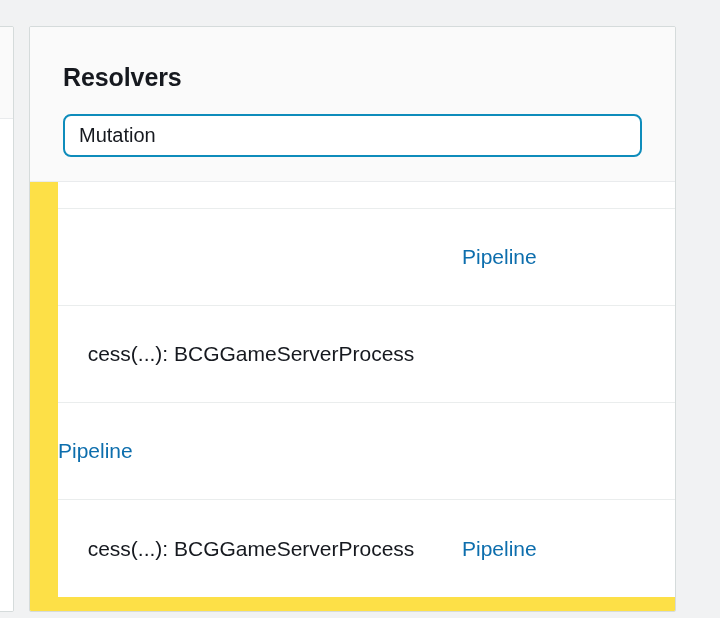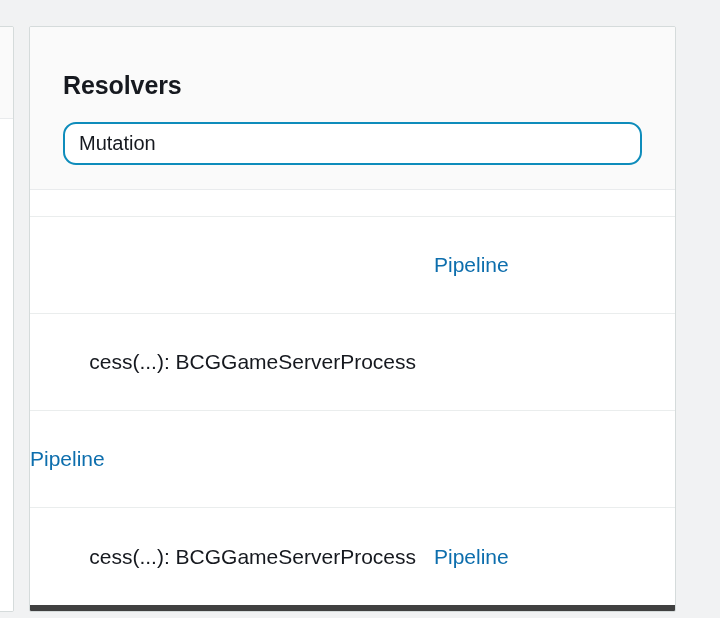--- a/index.html
+++ b/index.html
@@ -64,51 +64,52 @@
 
   .card-header {
     background: #fafafa;
     border-bottom: 1px solid #e9ebed;
     padding: 28px 33px 24px 33px;
     box-sizing: border-box;
     flex: 0 0 auto;
   }
 
   .card-title {
-    margin: 16px 0 22px 0;
+    margin: 8px 0 22px 0;
     font-size: 25px;
     line-height: 29px;
     font-weight: bold;
     color: #16191f;
     letter-spacing: -0.1px;
   }
 
   .search-field {
     display: block;
     width: 100%;
     box-sizing: border-box;
     height: 43px;
     padding: 0 14px;
     font-size: 20px;
     line-height: 41px;
     color: #16191f;
     background: #ffffff;
     border: 2px solid #0e8cbb;
-    border-radius: 13px;
+    border-radius: 8px;
     outline: none;
     font-family: "Liberation Sans", "DejaVu Sans", sans-serif;
   }
   .search-field::placeholder { color: #687078; }
 
   
   .table {
     flex: 1 1 auto;
     display: flex;
     flex-direction: column;
-    background: #404040;
+    background: #fde047;
+    padding-left: 28px;
   }
 
   .table-toolbar {
     height: 26px;
     flex: 0 0 auto;
     border-bottom: 1px solid #eaeded;
     background: #ffffff;
   }
 
   .row {
@@ -125,21 +126,21 @@
   .cell-name {
     flex: 0 0 404px;
     width: 404px;
     box-sizing: border-box;
     font-size: 21px;
     line-height: 26px;
     color: #16191f;
     white-space: nowrap;
     overflow: hidden;
     direction: rtl;
-    text-align: right;
+    text-align: center;
     padding-right: 18px;
   }
   .cell-name > span { direction: ltr; unicode-bidi: bidi-override; }
 
   .cell-kind {
     flex: 1 1 auto;
     box-sizing: border-box;
     font-size: 21px;
     line-height: 26px;
     white-space: nowrap;

